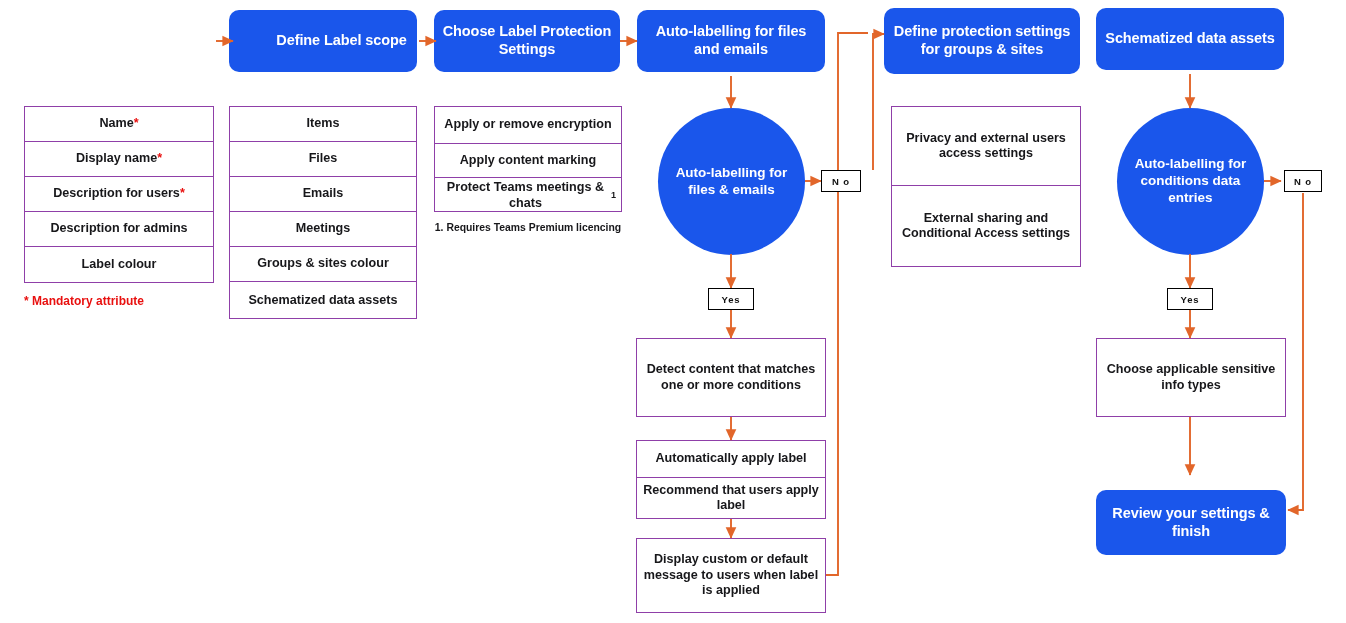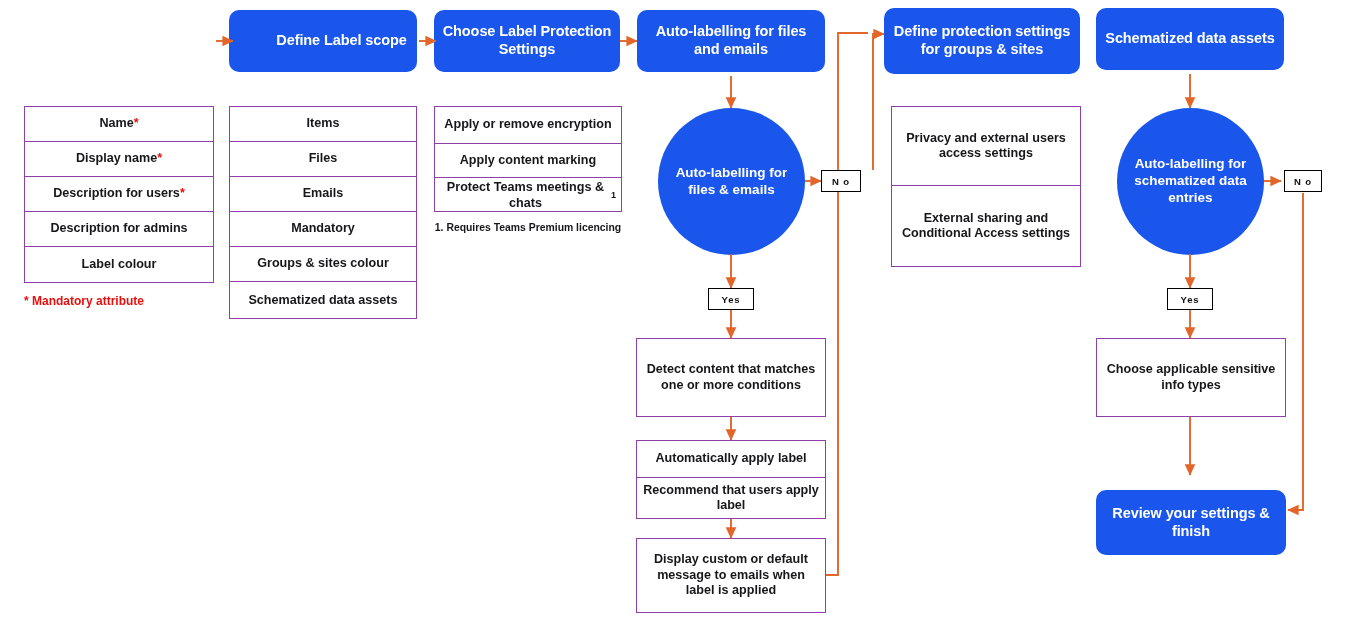--- a/index.html
+++ b/index.html
@@ -207,21 +207,21 @@
     <div class="prow" style="height:35px;">
       <span>Label colour</span>
     </div>
   </div>
   <div class="note mandatory" style="left:24px; top:294px; width:200px;">* Mandatory attribute</div>
 
   <div class="ptable" style="left:229px; top:106px; width:188px; height:213px;">
     <div class="prow" style="height:35px;">Items</div>
     <div class="prow" style="height:35px;">Files</div>
     <div class="prow" style="height:35px;">Emails</div>
-    <div class="prow" style="height:35px;">Mandatory</div>
+    <div class="prow" style="height:35px;">Meetings</div>
     <div class="prow" style="height:35px;text-align:right;">Groups &amp; sites colour</div>
     <div class="prow" style="height:38px;">Schematized data assets</div>
   </div>
 
   <div class="ptable" style="left:434px; top:106px; width:188px; height:106px;">
     <div class="prow" style="height:37px;">Apply or remove encryption</div>
     <div class="prow" style="height:34px;">Apply content marking</div>
     <div class="prow" style="height:35px;">
       <span>Protect Teams meetings &amp; chats</span>
         <sup>1</sup>
@@ -235,28 +235,28 @@
 
   <div class="tag" style="left:708px; top:288px; width:46px; height:22px;">Yes</div>
 
   <div class="pbox" style="left:636px; top:338px; width:190px; height:79px;">Detect content that matches one or more conditions</div>
 
   <div class="ptable" style="left:636px; top:440px; width:190px; height:79px;">
     <div class="prow" style="height:37px;">Automatically apply label</div>
     <div class="prow" style="height:40px;">Recommend that users apply label</div>
   </div>
 
-  <div class="pbox" style="left:636px; top:538px; width:190px; height:75px;">Display custom or default message to emails when label is applied</div>
+  <div class="pbox" style="left:636px; top:538px; width:190px; height:75px;">Display custom or default message to users when label is applied</div>
 
   <div class="ptable" style="left:891px; top:106px; width:190px; height:161px;">
     <div class="prow" style="height:79px;">Privacy and external users access settings</div>
     <div class="prow" style="height:80px;">External sharing and Conditional Access settings</div>
   </div>
 
-  <div class="blue-circle" style="left:1117px; top:108px; width:147px; height:147px;">Auto-labelling for schematized data entries</div>
+  <div class="blue-circle" style="left:1117px; top:108px; width:147px; height:147px;">Auto-labelling for conditions data entries</div>
 
   <div class="tag" style="left:1284px; top:170px; width:38px; height:22px;">N o</div>
 
   <div class="tag" style="left:1167px; top:288px; width:46px; height:22px;">Yes</div>
 
   <div class="pbox" style="left:1096px; top:338px; width:190px; height:79px;">Choose applicable sensitive info types</div>
 
   <div class="blue-box" style="left:1096px; top:478px; width:190px; height:65px;margin-top:12px;">Review your settings &amp; finish</div>
 
 </div>

